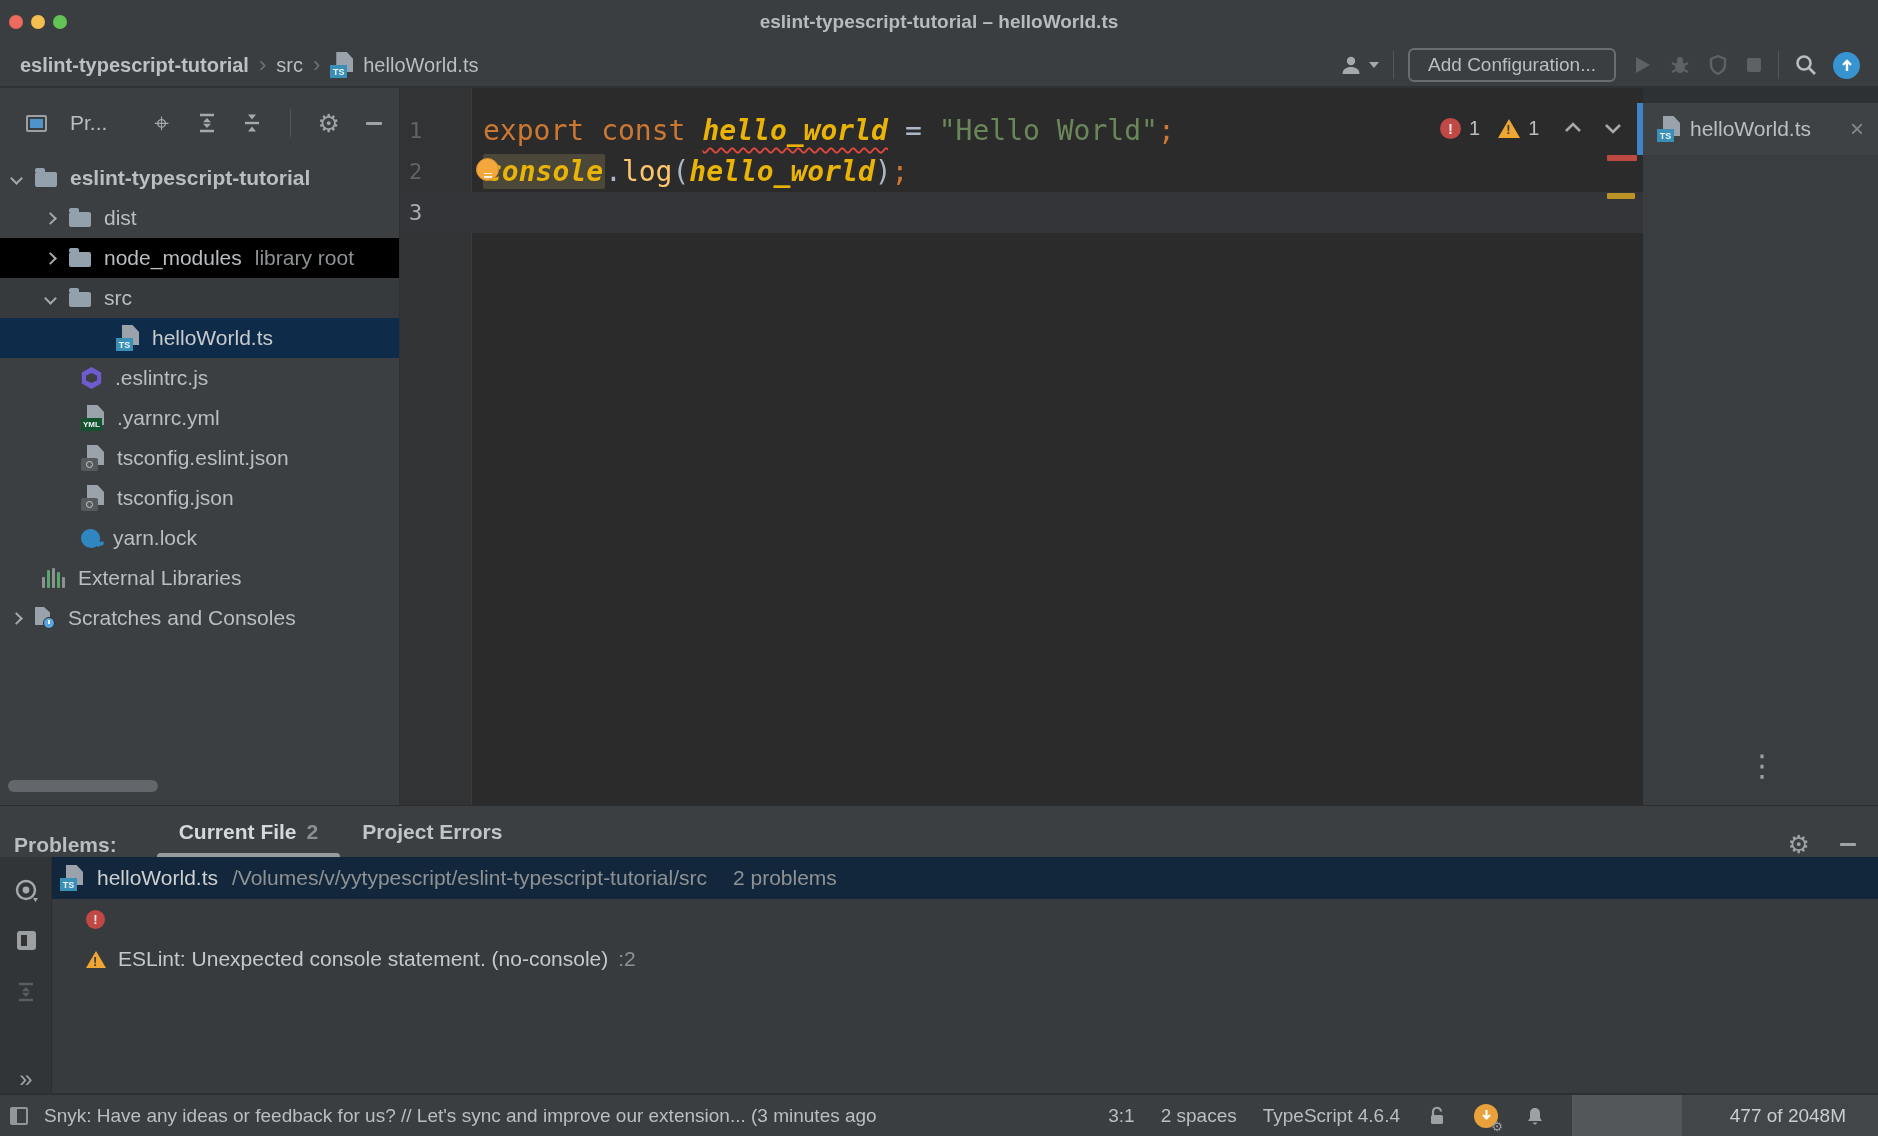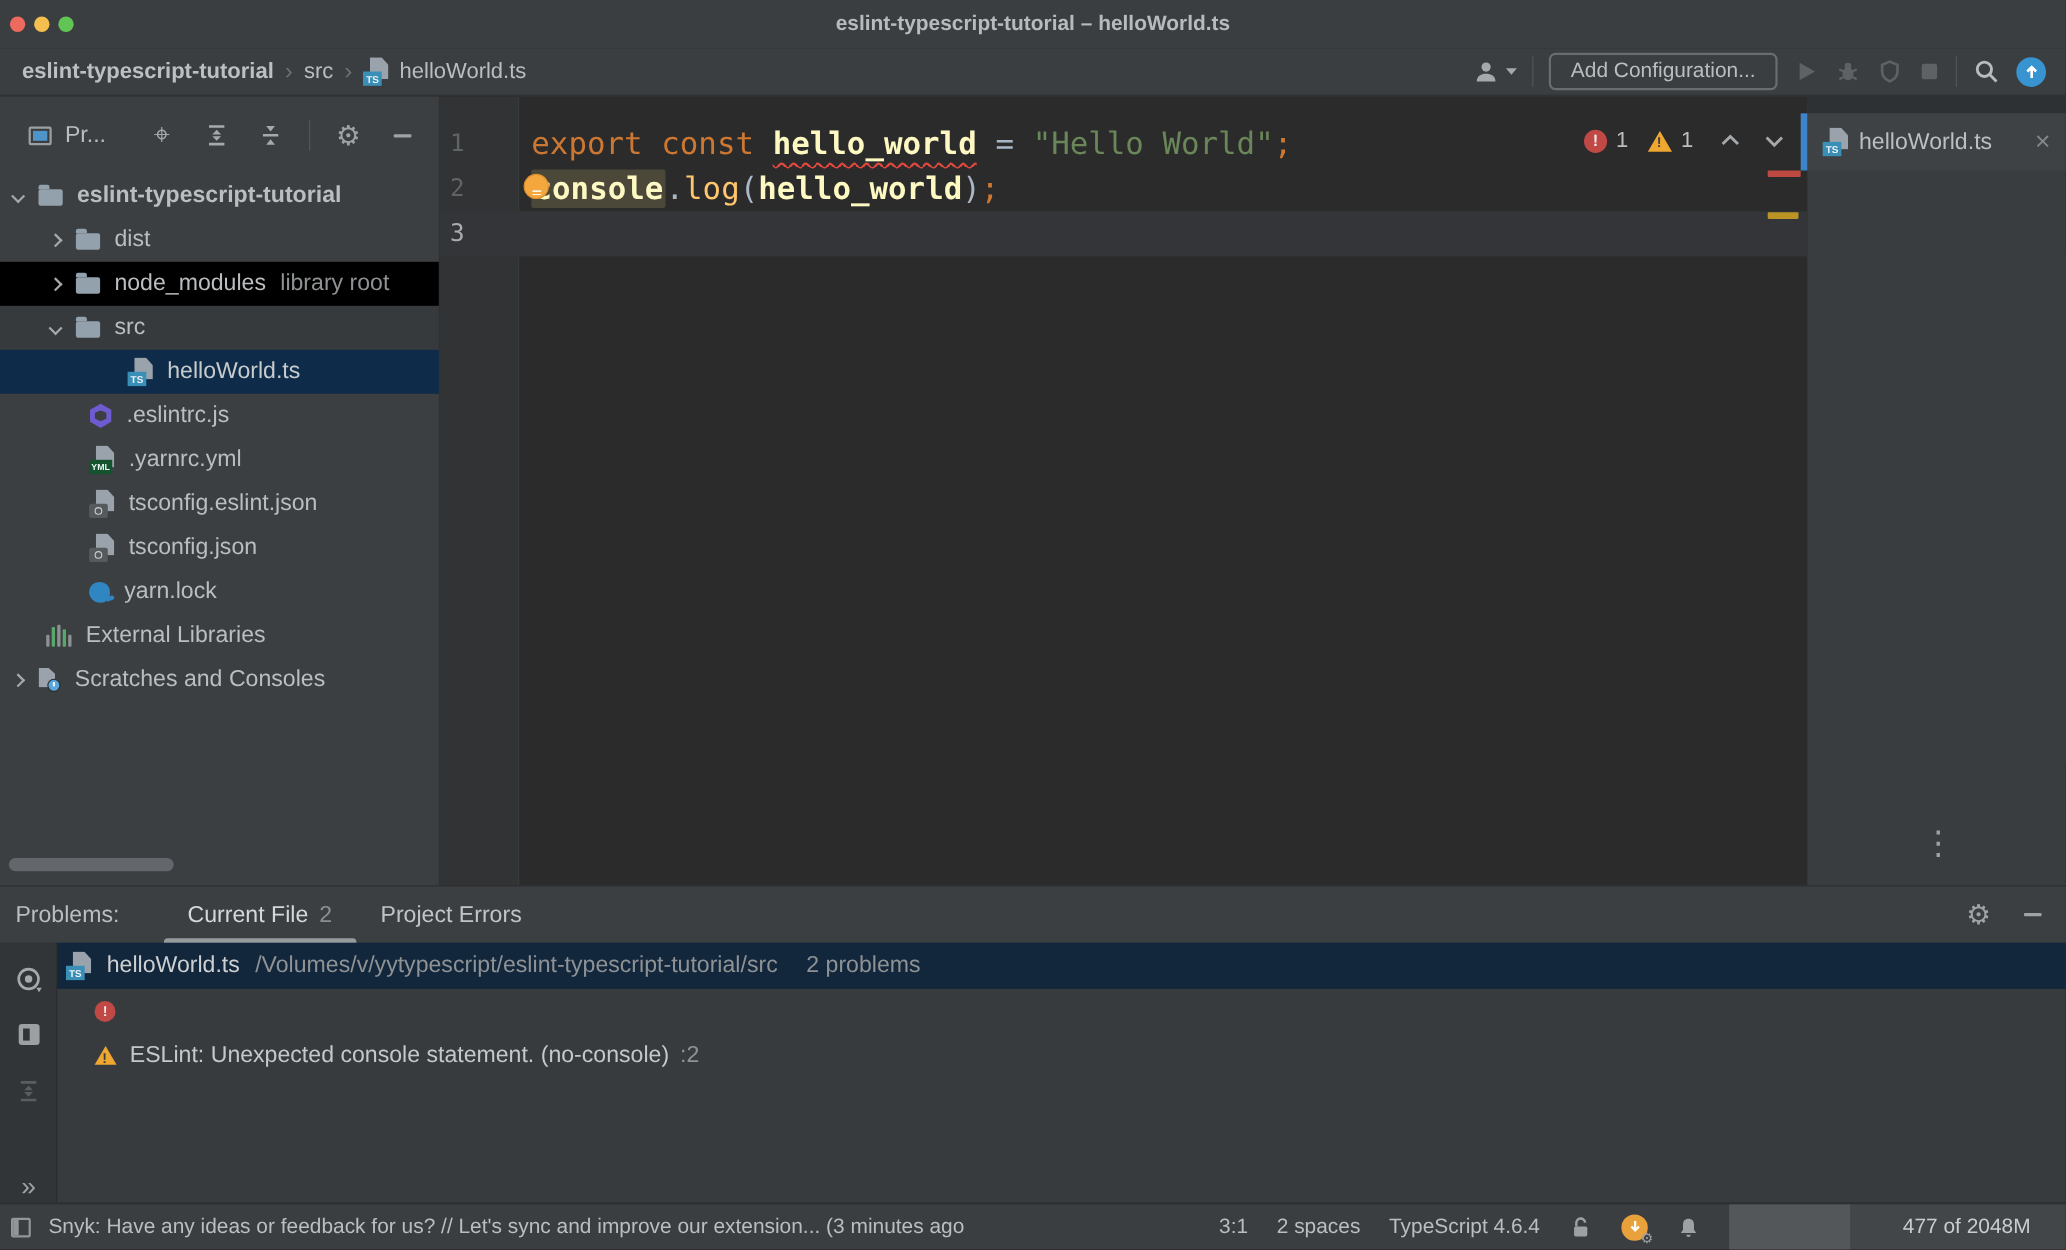--- a/index.html
+++ b/index.html
@@ -58,21 +58,21 @@
   .scratch-ic .clk::after { content:''; position:absolute; left:4px; top:2px; width:2px; height:4px; background:#EAF4FA; }
 
   .winproj-ic { width:21px; height:17px; border:2px solid #9DA0A3; border-radius:2px; background:#3B3E40; padding:2px; flex:none; }
   .winproj-ic i { display:block; width:100%; height:100%; background:#4E94C8; }
 
   
   #main { position:absolute; left:0; top:88px; width:1878px; height:717px; display:flex; }
 
   
   #proj-panel { width:400px; height:100%; background:#3C3F41; border-right:1px solid #2E3032; position:relative; overflow:hidden; flex:none; }
-  .pp-header { height:64px; display:flex; align-items:center; gap:0; padding:6px 8px 0 26px; }
+  .pp-header { height:64px; display:flex; align-items:center; gap:11px; padding:6px 8px 0 26px; }
   .pp-title { font-size:21px; margin:0 26px 0 12px; color:#BBBEC0; }
   .pp-hicon { width:52px; display:flex; justify-content:center; align-items:center; }
   .tree { position:absolute; left:0; top:70px; width:100%; }
   .trow { height:40px; display:flex; align-items:center; font-size:21px; white-space:nowrap; }
   .trow .chev { margin-right:14px; }
   .trow .lbl { margin-left:13px; }
   .row-olive { background:#000000; }
   .row-src { background:rgba(0,0,0,0.07); }
   .row-sel { background:#0E2C49; }
   .dim { color:#8F9294; }
@@ -83,21 +83,21 @@
   
   #editor { width:1243px; height:100%; background:#2B2B2B; position:relative; flex:none; overflow:hidden; }
   .gutter-bg { position:absolute; left:0; top:0; bottom:0; width:72px; background:#313335; border-right:1px solid #3A3C3E; }
   .code-lines { position:absolute; left:0; top:22px; width:100%; }
   .cline { height:41px; display:flex; align-items:center; position:relative; }
   .cline.current { background:#333539; }
   .lnum { width:72px; padding-left:9px; flex:none; font:22px "DejaVu Sans Mono", monospace; color:#5F6468; }
   .cline.current .lnum { color:#ABAEB0; }
   .codecell { padding-left:11px; font:28px "DejaVu Sans Mono", monospace; color:#A9B7C6; display:flex; align-items:center; position:relative; white-space:pre; }
   .tok-kw { color:#CC7832; } .tok-str { color:#6A8759; } .tok-fn { color:#FFC66D; }
-  .tok-var { color:#fef9c3; font-weight:600; }
+  .tok-var { color:#eab308; font-style:italic; font-weight:600; }
   .squiggle { text-decoration:underline wavy #E0483E 2px; text-underline-offset:7px; }
   .msp { margin-right:17px; }
   .console-hl { background:#4B4839; border-radius:2px; padding:1px 2px; position:relative; }
   .bulb { position:absolute; left:4px; top:4px; width:23px; height:23px; border-radius:50%; background:#F3A73C; border:1px solid #D98F2C; z-index:2; }
   .bulb::after { content:''; position:absolute; bottom:2px; left:7px; width:8px; height:5px; background:repeating-linear-gradient(to bottom,#FDF4E3 0 1.5px,transparent 1.5px 3.2px); }
 
   .inspect-widget { position:absolute; left:1040px; top:28px; display:flex; align-items:center; gap:8px; font-size:20px; }
   .err-ic { width:21px; height:21px; border-radius:50%; background:#C04946; color:#F2E6E6; font-size:15px; font-weight:bold; display:flex; align-items:center; justify-content:center; flex:none; }
   .warn-ic { width:0; height:0; border-left:11px solid transparent; border-right:11px solid transparent; border-bottom:19px solid #F0A732; position:relative; flex:none; }
   .warn-ic::after { content:'!'; position:absolute; left:-3px; top:3px; font-size:13px; font-weight:bold; color:#3B3E40; }
@@ -109,21 +109,21 @@
   .rp-tab { height:52px; background:#3E4245; border-bottom:1px solid #33363
 
 8; display:flex; align-items:center; padding:0 14px 0 14px; position:relative; }
   .rp-tab .bar { position:absolute; left:-6px; top:0; width:6px; height:100%; background:#3F83C9; }
   .rp-tab .lbl { font-size:21px; color:#BCBFC1; margin-left:10px; }
   .rp-close { margin-left:auto; color:#85888A; font-size:24px; line-height:1; }
   .rp-kebab { position:absolute; left:104px; top:660px; font-size:30px; color:#9EA1A3; letter-spacing:0; }
 
   
   #problems { position:absolute; left:0; top:805px; width:1878px; height:288px; background:#383B3D; border-top:1px solid #2B2D2F; }
-  .pb-header { height:51px; background:#3C3F41; display:flex; align-items:center; font-size:21px; position:relative; }
+  .pb-header { height:51px; background:#3C3F41; display:flex; align-items:flex-end; font-size:21px; position:relative;font-weight:bold; }
   .pb-title { margin-left:14px; color:#BBBEC0; }
   .pb-tab { display:flex; align-items:center; gap:10px; padding:0 22px; height:100%; position:relative; color:#C2C5C7; }
   .pb-tab.sel { color:#D5D8DA; }
   .pb-tab.sel::after { content:''; position:absolute; left:0; right:0; bottom:-3px; height:7px; border-radius:4px; background:#989B9E; }
   .pb-tab1 { margin-left:40px; }
   .pb-count { color:#8C8F91; }
   .pb-hicons { margin-left:auto; display:flex; align-items:center; gap:30px; padding-right:22px; }
   .pb-body { position:absolute; left:0; top:51px; right:0; bottom:0; }
   .pb-rail { position:absolute; left:0; top:0; bottom:0; width:52px; background:#323537; border-right:1px solid #2B2D2F; }
   .rail-ic { position:absolute; left:0; width:52px; display:flex; justify-content:center; }

